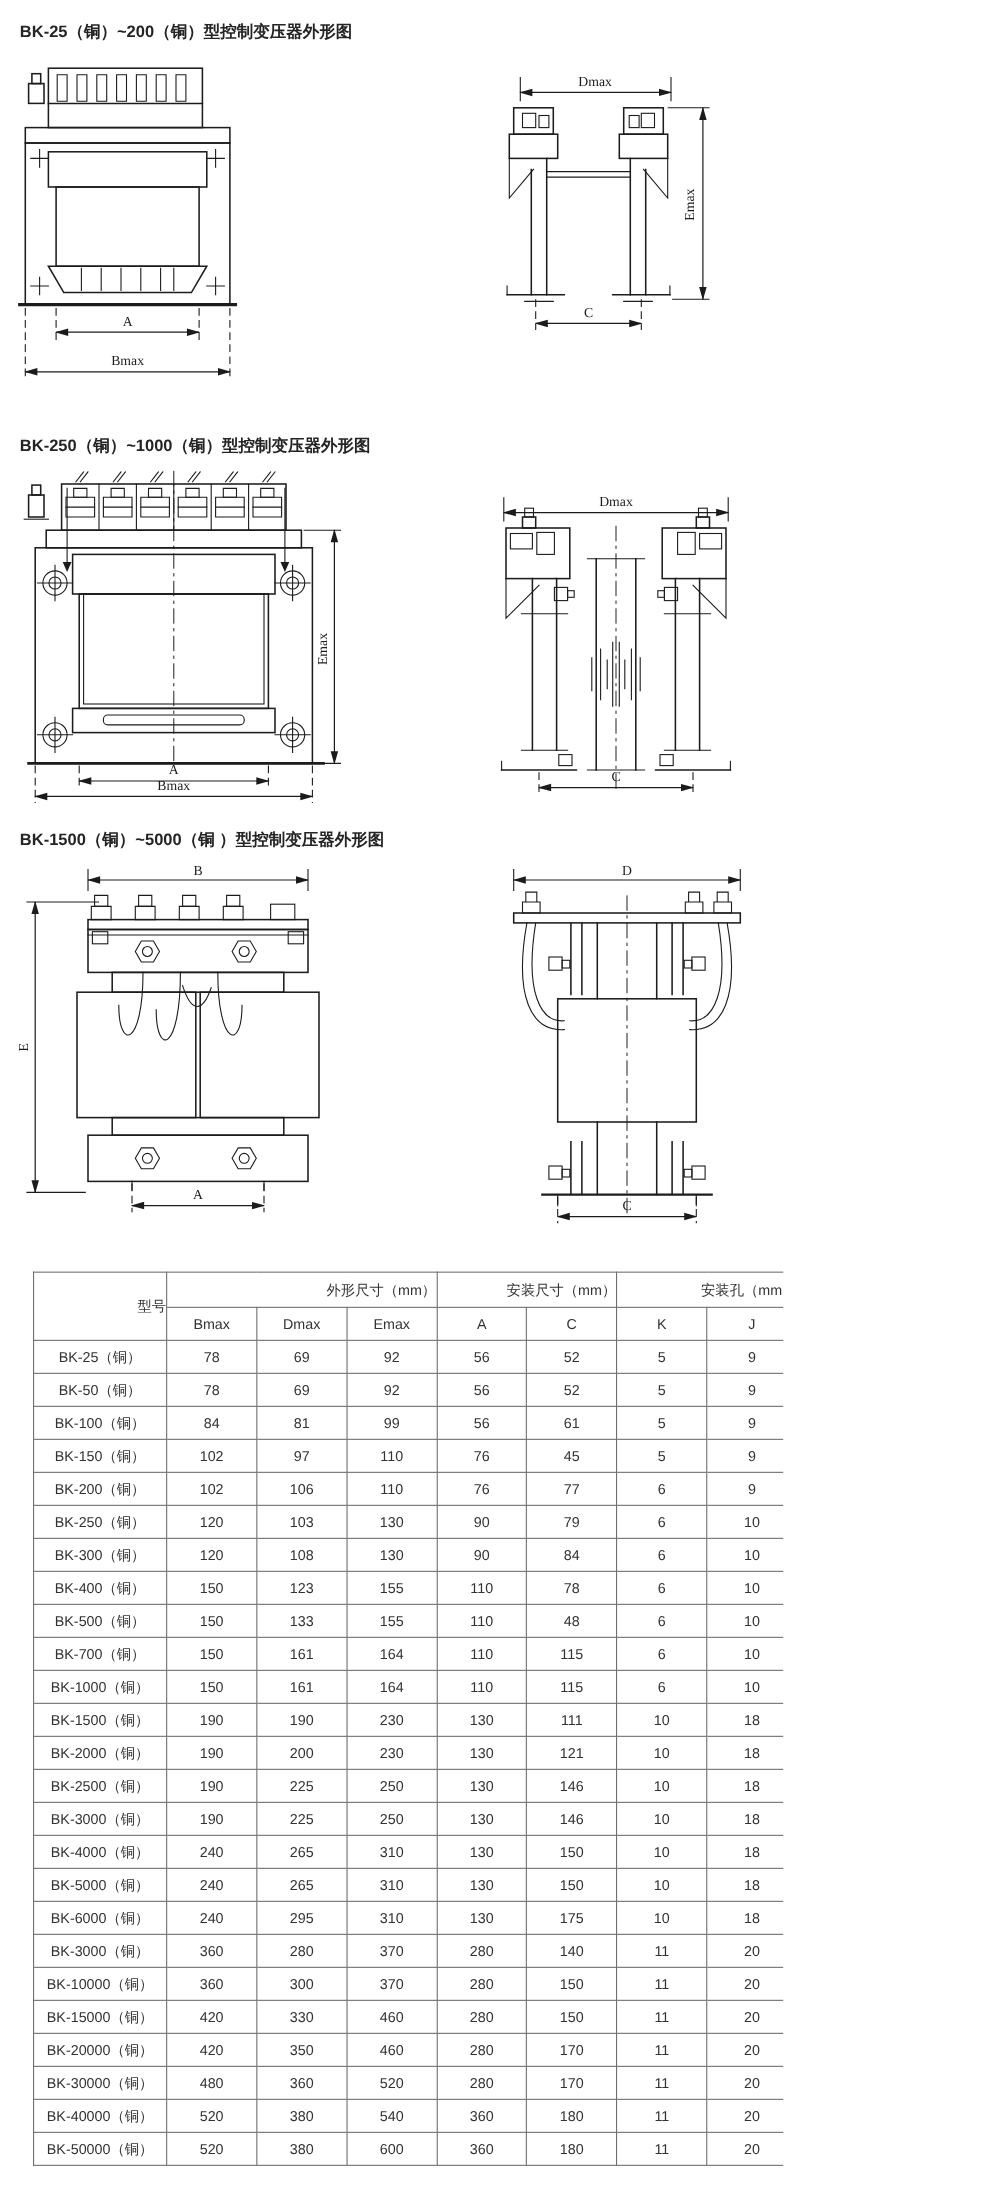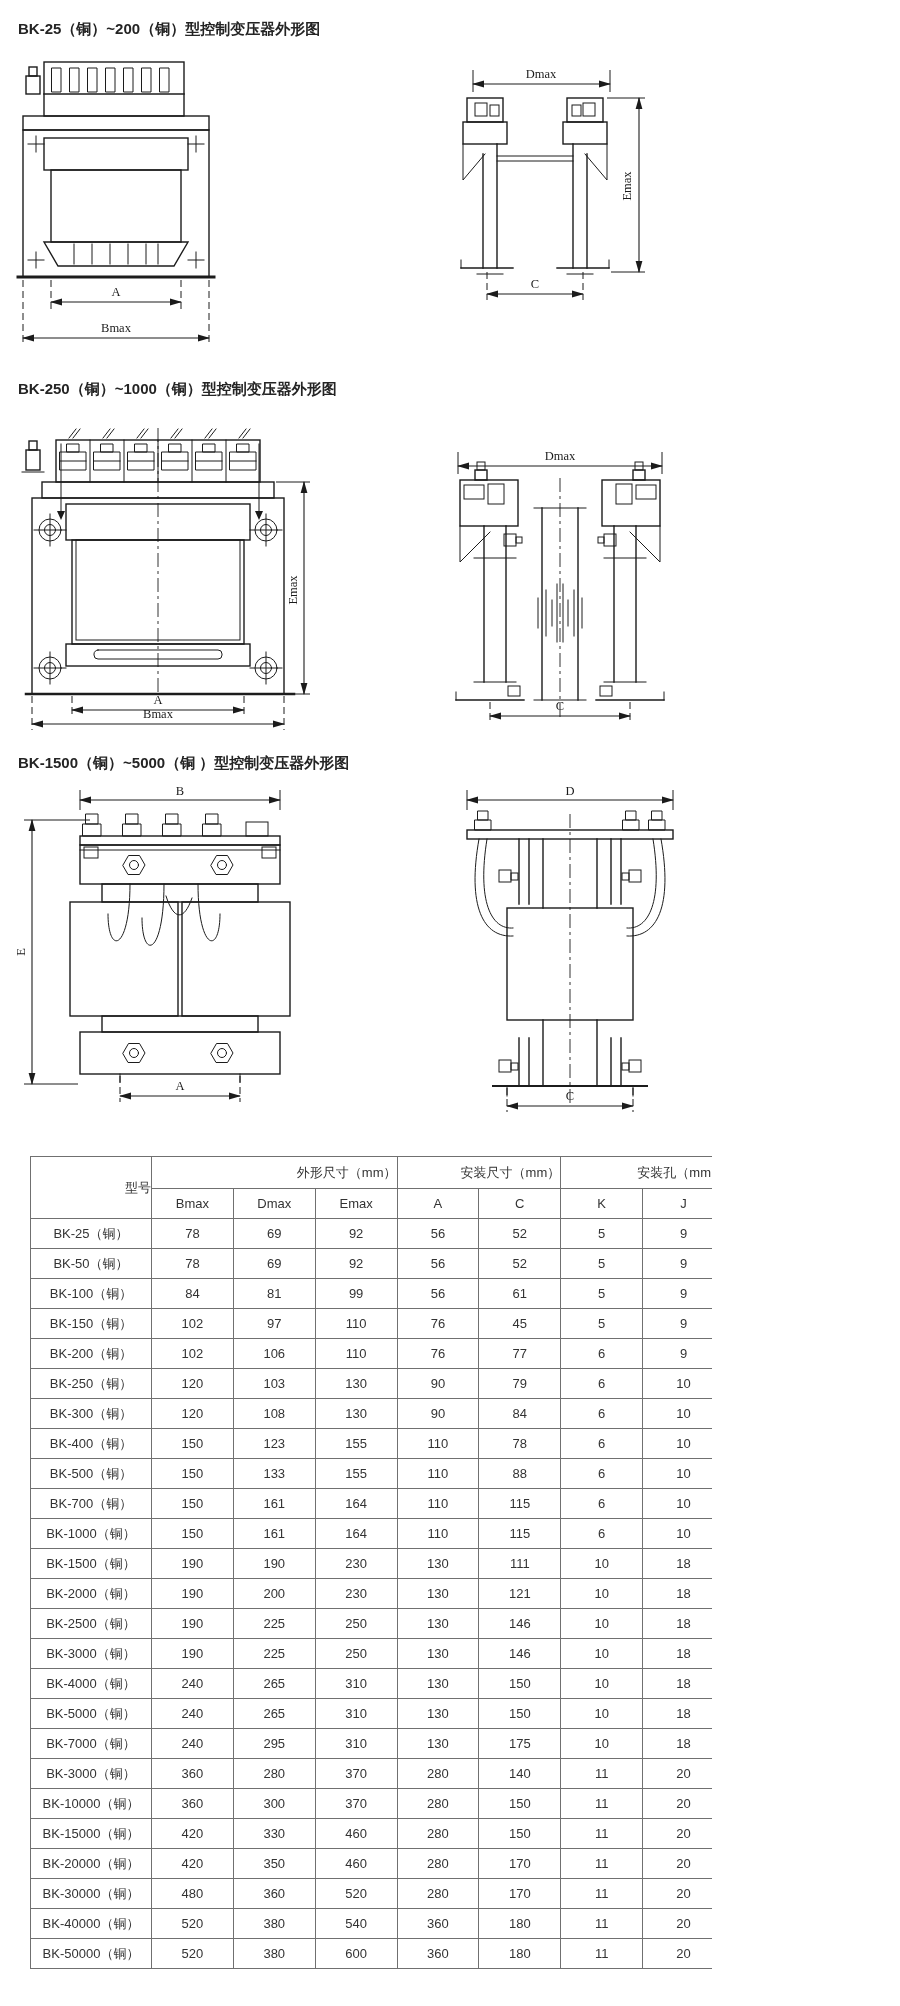--- a/index.html
+++ b/index.html
@@ -111,21 +111,21 @@
       <line class="dimln" x1="184" y1="36" x2="184" y2="210" marker-start="url(#ma-s)" marker-end="url(#ma-e)"></line>
       <text class="dimtext" x="176" y="124" text-anchor="middle" transform="rotate(-90 176 124)">Emax</text>
     </g>
     <g>
       <path class="ext" d="M32,210V238M128,210V238"></path>
       <line class="dimln" x1="32" y1="232" x2="128" y2="232" marker-start="url(#ma-s)" marker-end="url(#ma-e)"></line>
       <text class="dimtext" x="80" y="226" text-anchor="middle">C</text>
     </g>
   </svg>
 
-  <h2 class="sec-heading" style="top:380px">BK-250（铜）~1000（铜）型控制变压器外形图</h2>
+  <h2 class="sec-heading" style="top:396px">BK-250（铜）~1000（铜）型控制变压器外形图</h2>
 
   <svg class="draw" style="left:14px;top:424px" width="306" height="308" viewBox="0 0 306 308">
     <path class="cl" d="M144,4V268"></path>
     <g class="ln">
       <g>
         <path class="thin" d="M55,14l7,-9M59,14l7,-9 M89,14l7,-9M93,14l7,-9 M123,14l7,-9M127,14l7,-9 M157,14l7,-9M161,14l7,-9 M191,14l7,-9M195,14l7,-9 M225,14l7,-9M229,14l7,-9"></path>
       </g>
       <g>
         <rect x="42" y="16" width="204" height="42"></rect>
         <path class="thin" d="M76,16V58M110,16V58M144,16V58M178,16V58M212,16V58"></path>
@@ -439,21 +439,21 @@
           <td>78</td>
           <td>6</td>
           <td>10</td>
         </tr>
         <tr>
           <td>BK-500（铜）</td>
           <td>150</td>
           <td>133</td>
           <td>155</td>
           <td>110</td>
-          <td>88</td>
+          <td>48</td>
           <td>6</td>
           <td>10</td>
         </tr>
         <tr>
           <td>BK-700（铜）</td>
           <td>150</td>
           <td>161</td>
           <td>164</td>
           <td>110</td>
           <td>115</td>
@@ -524,21 +524,21 @@
           <td>BK-5000（铜）</td>
           <td>240</td>
           <td>265</td>
           <td>310</td>
           <td>130</td>
           <td>150</td>
           <td>10</td>
           <td>18</td>
         </tr>
         <tr>
-          <td>BK-7000（铜）</td>
+          <td>BK-6000（铜）</td>
           <td>240</td>
           <td>295</td>
           <td>310</td>
           <td>130</td>
           <td>175</td>
           <td>10</td>
           <td>18</td>
         </tr>
         <tr>
           <td>BK-3000（铜）</td>

